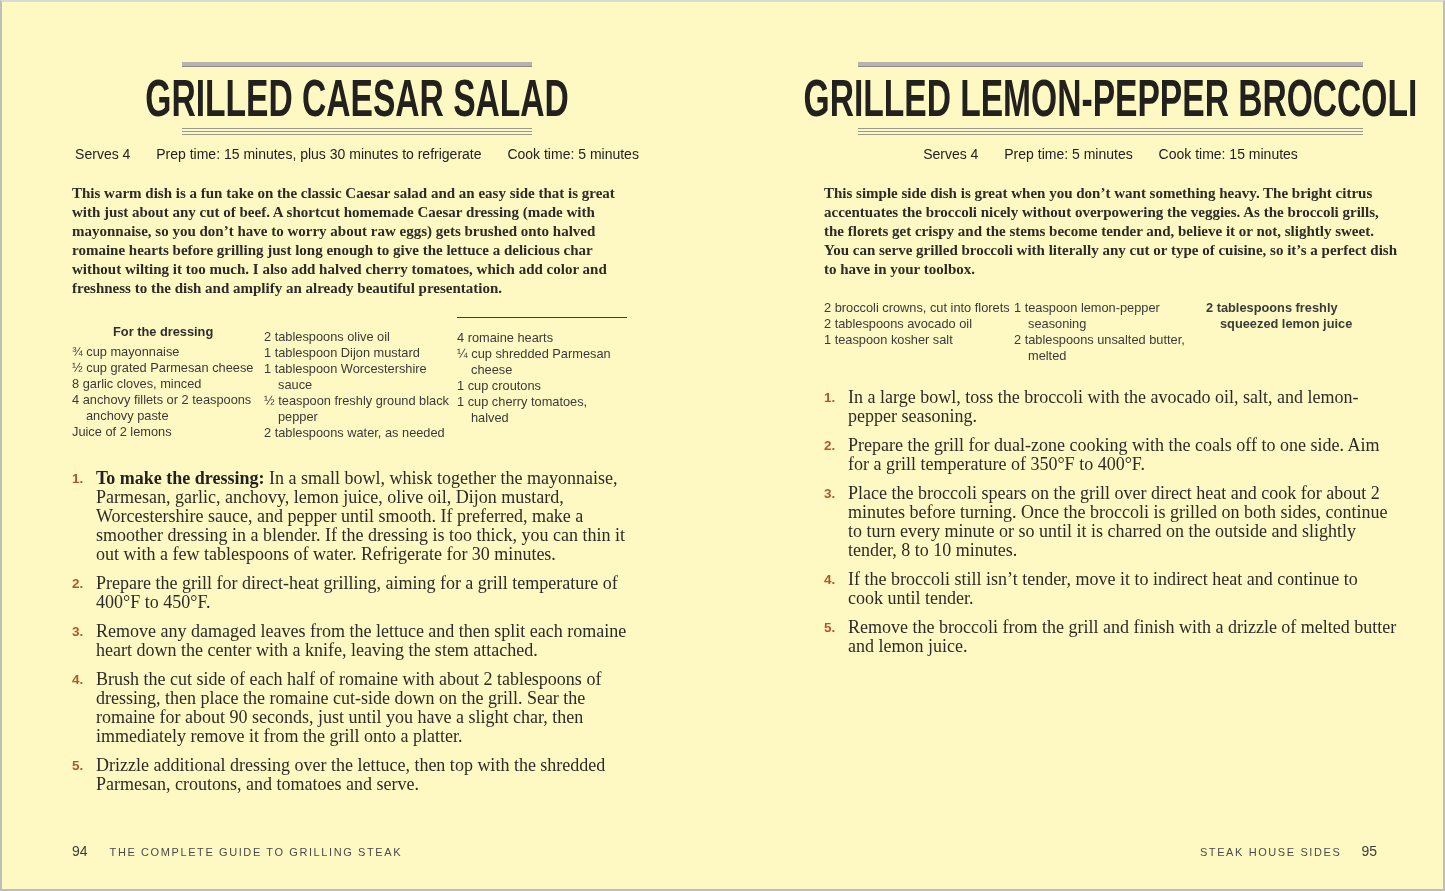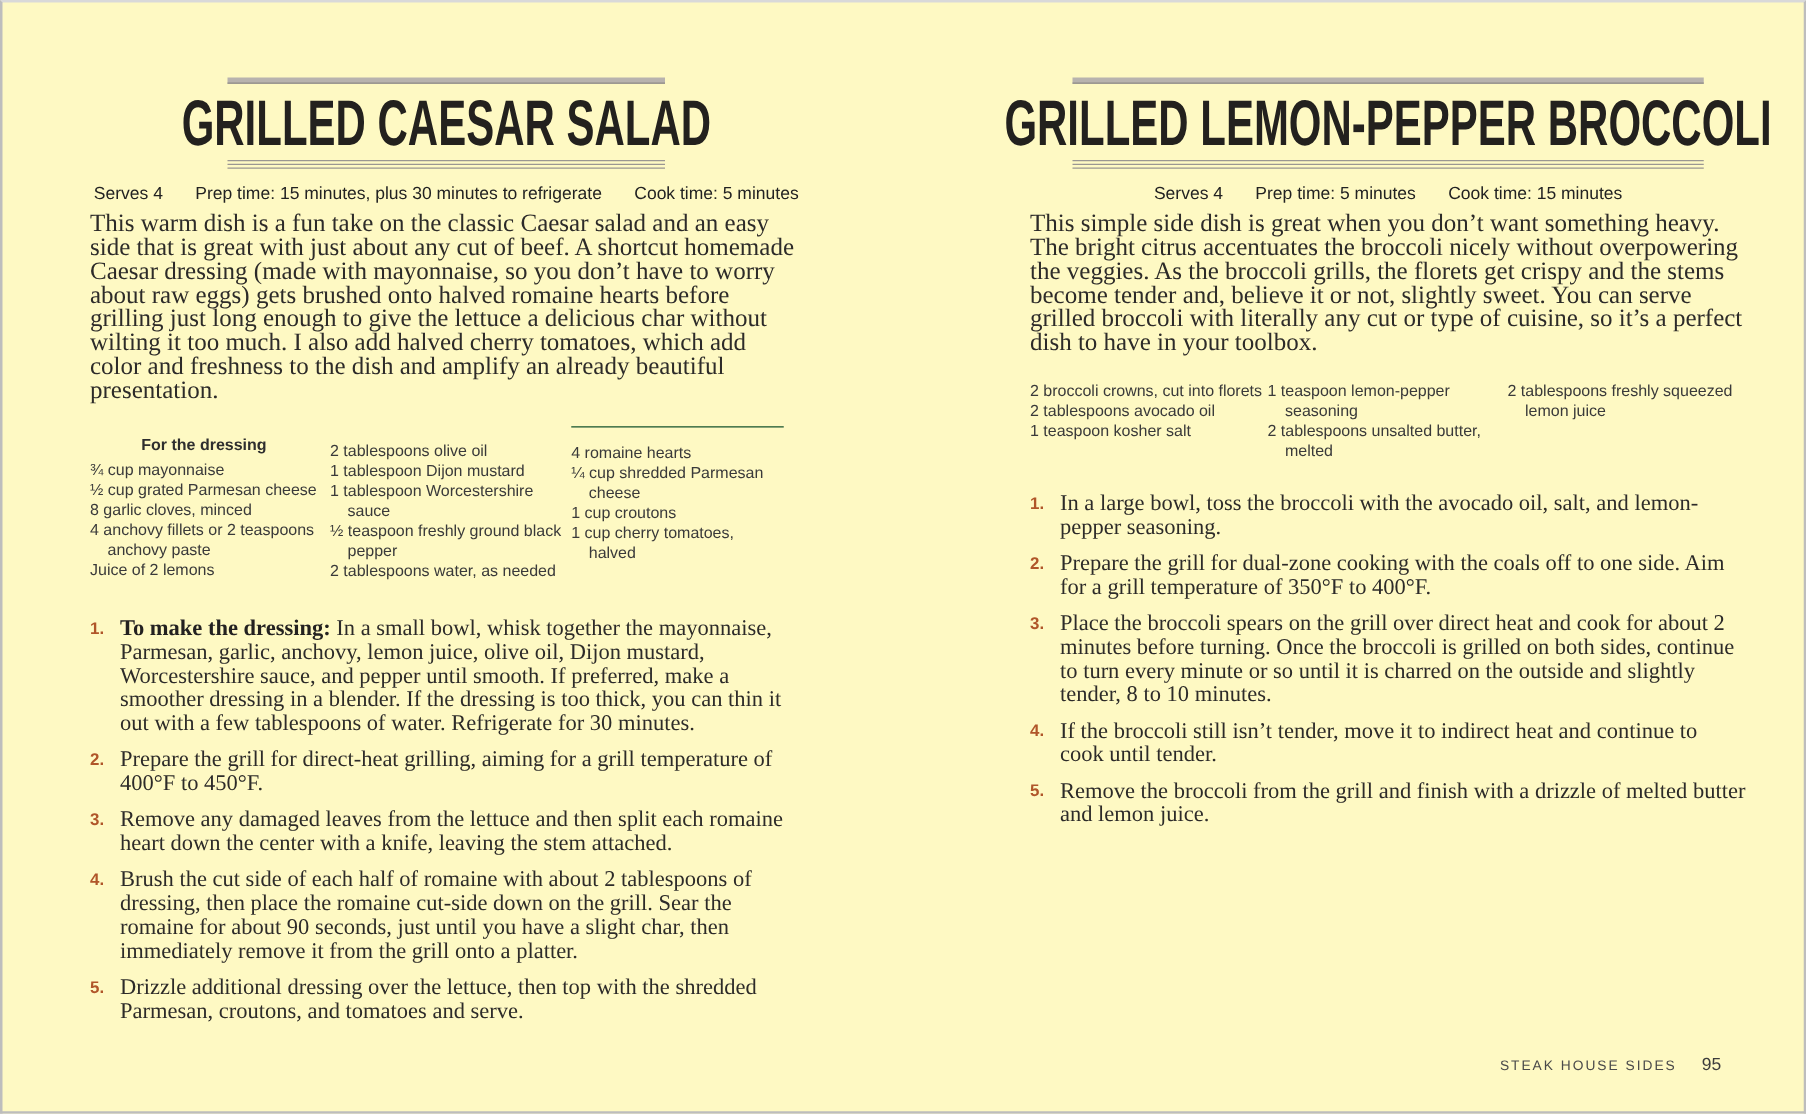--- a/index.html
+++ b/index.html
@@ -51,42 +51,43 @@
     font-weight: 700;
     color: #222222;
     text-align: center;
     white-space: nowrap;
   }
   .meta-line span { margin: 0 11px; font-weight: 400; }
   .meta-line span { font-weight: 500; }
 
   
   .intro {
-    margin-top: 8px;
-    font-size: 20px;
+    margin-top: 22px;
+    font-size: 15px;
     line-height: 19px;
     color: #2d2b29;
+    font-weight: bold;
   }
 
   
   .ingredients {
     margin-top: 26px;
     display: flex;
     font-family: "Liberation Sans", sans-serif;
     font-size: 12.8px;
     line-height: 16px;
     color: #3a3a3a;
   }
   .page-left  .ing-col-1 { width: 192px; }
   .page-left  .ing-col-2 { width: 193px; padding-top: 5px; }
   .page-left  .ing-col-3 { width: 170px; border-top: 1px solid #14532d; margin-top: -7px; padding-top: 12px; }
   .page-right .ingredients { margin-top: 21px; }
   .page-right .ing-col-1 { width: 190px; }
   .page-right .ing-col-2 { width: 192px; }
-  .page-right .ing-col-3 { width: 180px; }
+  .page-right .ing-col-3 { width: 180px; font-weight: bold; }
   .ing-heading { font-weight: 700; color: #2e2e2e; margin-bottom: 4px; padding-left: 41px; }
   .ing { padding-left: 14px; text-indent: -14px; }
 
   
   .steps { margin-top: 28px; }
   .page-right .steps { margin-top: 24px; }
   .step { display: flex; margin-bottom: 10px; }
   .step-num {
     width: 24px; flex-shrink: 0;
     font-family: "Liberation Sans", sans-serif;
@@ -178,20 +179,24 @@
       <div class="step">
         <span class="step-num">4.</span>
         <span class="step-body">Brush the cut side of each half of romaine with about 2 tablespoons of dressing, then place the romaine cut-side down on the grill. Sear the romaine for about 90 seconds, just until you have a slight char, then immediately remove it from the grill onto a platter.</span>
       </div>
       <div class="step">
         <span class="step-num">5.</span>
         <span class="step-body">Drizzle additional dressing over the lettuce, then top with the shredded Parmesan, croutons, and tomatoes and serve.</span>
       </div>
     </div>
 
+    <div class="footer footer-left">
+      <span class="page-num">94</span>
+      <span class="running-title">THE COMPLETE GUIDE TO GRILLING STEAK</span>
+    </div>
   </div>
 
   <div class="page page-right">
 
     <div class="title-wrap">
       <div class="rule-top"></div>
       <h1 class="recipe-title">GRILLED LEMON-PEPPER BROCCOLI</h1>
       <div class="rule-bottom"></div>
       <div class="meta-line">
         <span>Serves 4</span>

